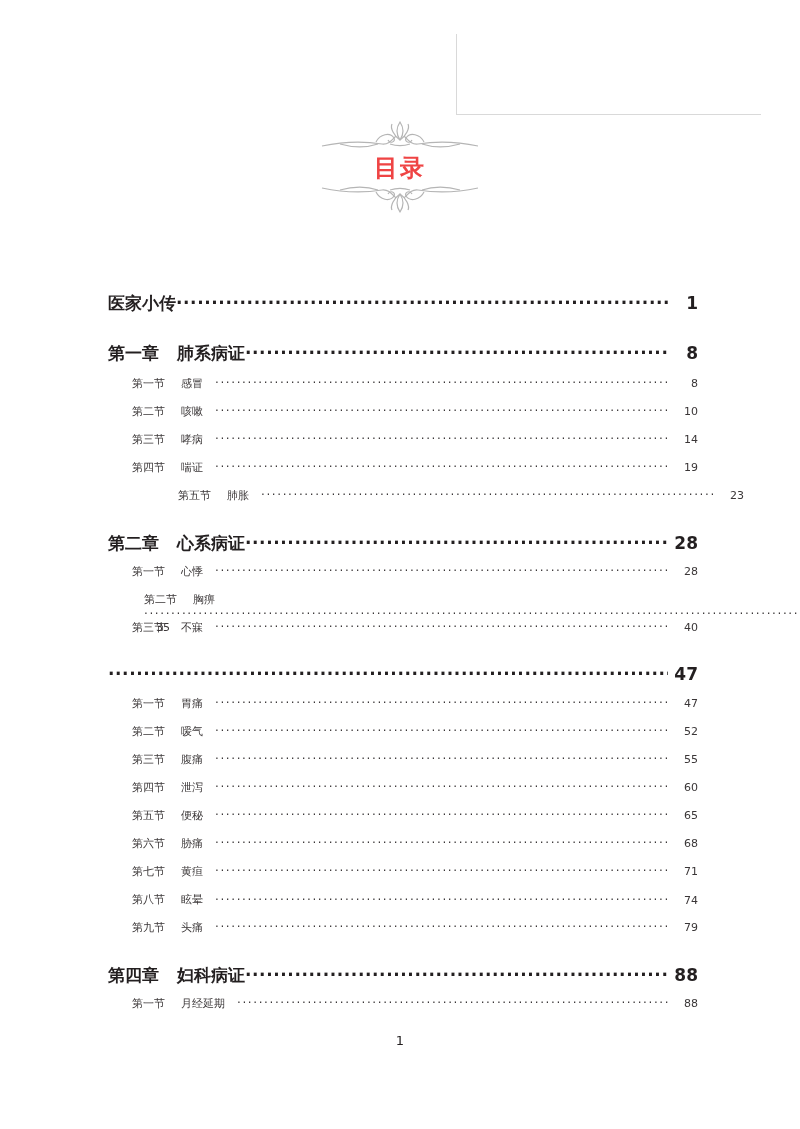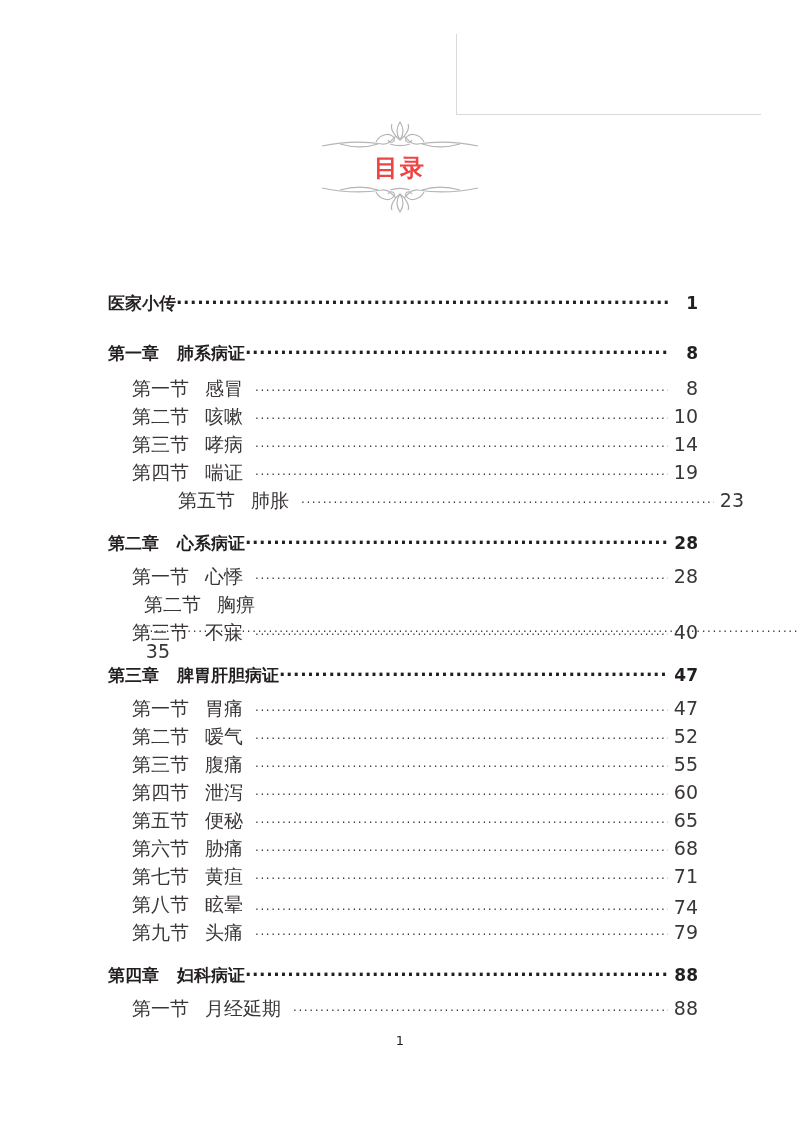--- a/index.html
+++ b/index.html
@@ -16,21 +16,21 @@
   .toc { position: absolute; left: 108px; top: 292px; width: 590px; }
   .row { display: flex; align-items: baseline; position: absolute; left: 0; width: 590px; }
   .row .label { white-space: nowrap; }
   .row .leader { flex: 1; overflow: hidden; white-space: nowrap; margin: 0 4px 0 6px;
                  letter-spacing: 0; }
   .row .leader::after { content: "···································································································································"; letter-spacing: 1.2px; }
   .row .page { white-space: nowrap; text-align: right; min-width: 26px; }
   .row.top-level { font-size: 17px; font-weight: bold; color: #231f20; }
   .row.top-level .leader { margin-left: 0; }
   .row.top-level .leader::after { letter-spacing: 0.6px; font-weight: bold; }
-  .row.section { font-size: 19px; color: #3a3637; left: 24px; width: 566px; }
+  .row.section { font-size: 11px; color: #3a3637; left: 24px; width: 566px; }
   .row.section .leader { color: #3a3637; margin-left: 12px; }
   .row.section .leader::after { letter-spacing: 1.6px; font-size: 12px; }
   .chap-num { margin-right: 18px; }
   .sec-num { margin-right: 16px; }
   .footer-page { position: absolute; left: 0; width: 800px; top: 1033px; text-align: center;
                  font-size: 13px; color: #231f20; }
 </style>
 </head>
 <body>
 
@@ -118,21 +118,20 @@
       <span class="label"><span class="sec-num">第二节</span><span>胸痹</span></span>
       <span class="leader"></span>
       <span class="page">35</span>
     </div>
     <div class="row section" style="top: 328px;">
       <span class="label"><span class="sec-num">第三节</span><span>不寐</span></span>
       <span class="leader"></span>
       <span class="page">40</span>
     </div>
     <div class="row top-level" style="top: 372px;">
-      <span class="label"><span class="chap-num">第三章</span><span>脾胃肝胆病证</span></span>
       <span class="leader"></span>
       <span class="page">47</span>
     </div>
     <div class="row section" style="top: 404px;">
       <span class="label"><span class="sec-num">第一节</span><span>胃痛</span></span>
       <span class="leader"></span>
       <span class="page">47</span>
     </div>
     <div class="row section" style="top: 432px;">
       <span class="label"><span class="sec-num">第二节</span><span>嗳气</span></span>

